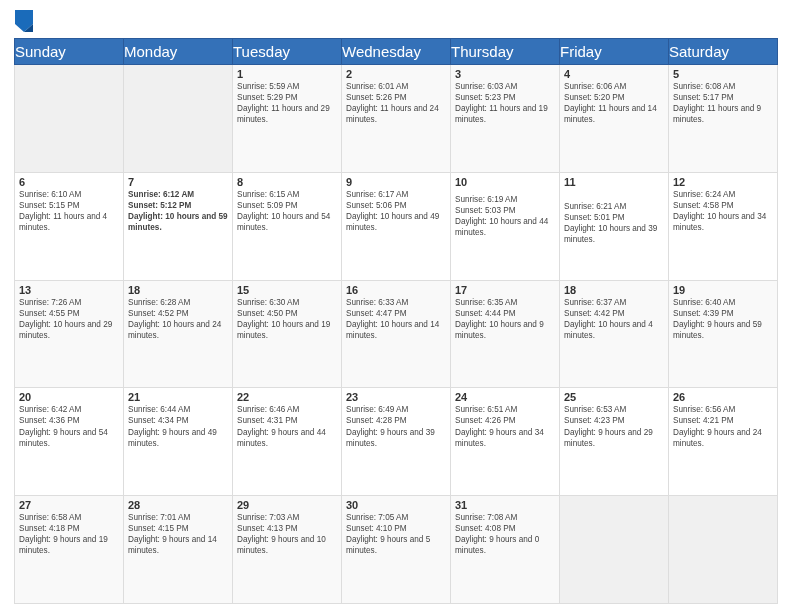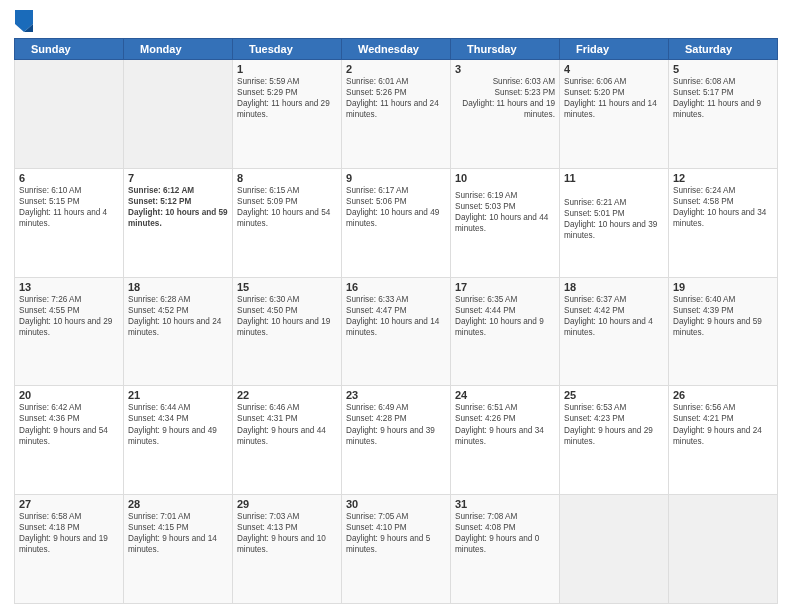--- a/index.html
+++ b/index.html
@@ -55,23 +55,23 @@
     }
     .calendar-table {
       width: 100%;
       border-collapse: collapse;
       flex: 1;
       table-layout: fixed;
     }
     .calendar-table thead tr th {
       background-color: #3471b8;
       color: #fff;
-      font-size: 11px;
-      font-weight: bold;
-      padding: 4px 16px;
+      font-size: 15px;
+      font-weight: normal;
+      padding: 4px 0;
       text-align: left;
       border: 1px solid #2a5a9a;
     }
     .calendar-table tbody tr td {
       vertical-align: top;
       padding: 3px 4px;
       font-size: 8.5px;
       color: #333;
       border: 1px solid #ddd;
       height: 82px;
@@ -142,21 +142,21 @@
 Daylight: 11 hours and 29 minutes.</div>
           </td>
           <td>
             <span class="day-number">2</span>
             <div class="day-detail" style="white-space: pre-line;">Sunrise: 6:01 AM
 Sunset: 5:26 PM
 Daylight: 11 hours and 24 minutes.</div>
           </td>
           <td>
             <span class="day-number">3</span>
-            <div class="day-detail" style="white-space: pre-line; text-align: right;">Sunrise: 6:03 AM
+            <div class="day-detail" style="white-space: pre-line;">Sunrise: 6:03 AM
 Sunset: 5:23 PM
 Daylight: 11 hours and 19 minutes.</div>
           </td>
           <td>
             <span class="day-number">4</span>
             <div class="day-detail" style="white-space: pre-line;">Sunrise: 6:06 AM
 Sunset: 5:20 PM
 Daylight: 11 hours and 14 minutes.</div>
           </td>
           <td>

